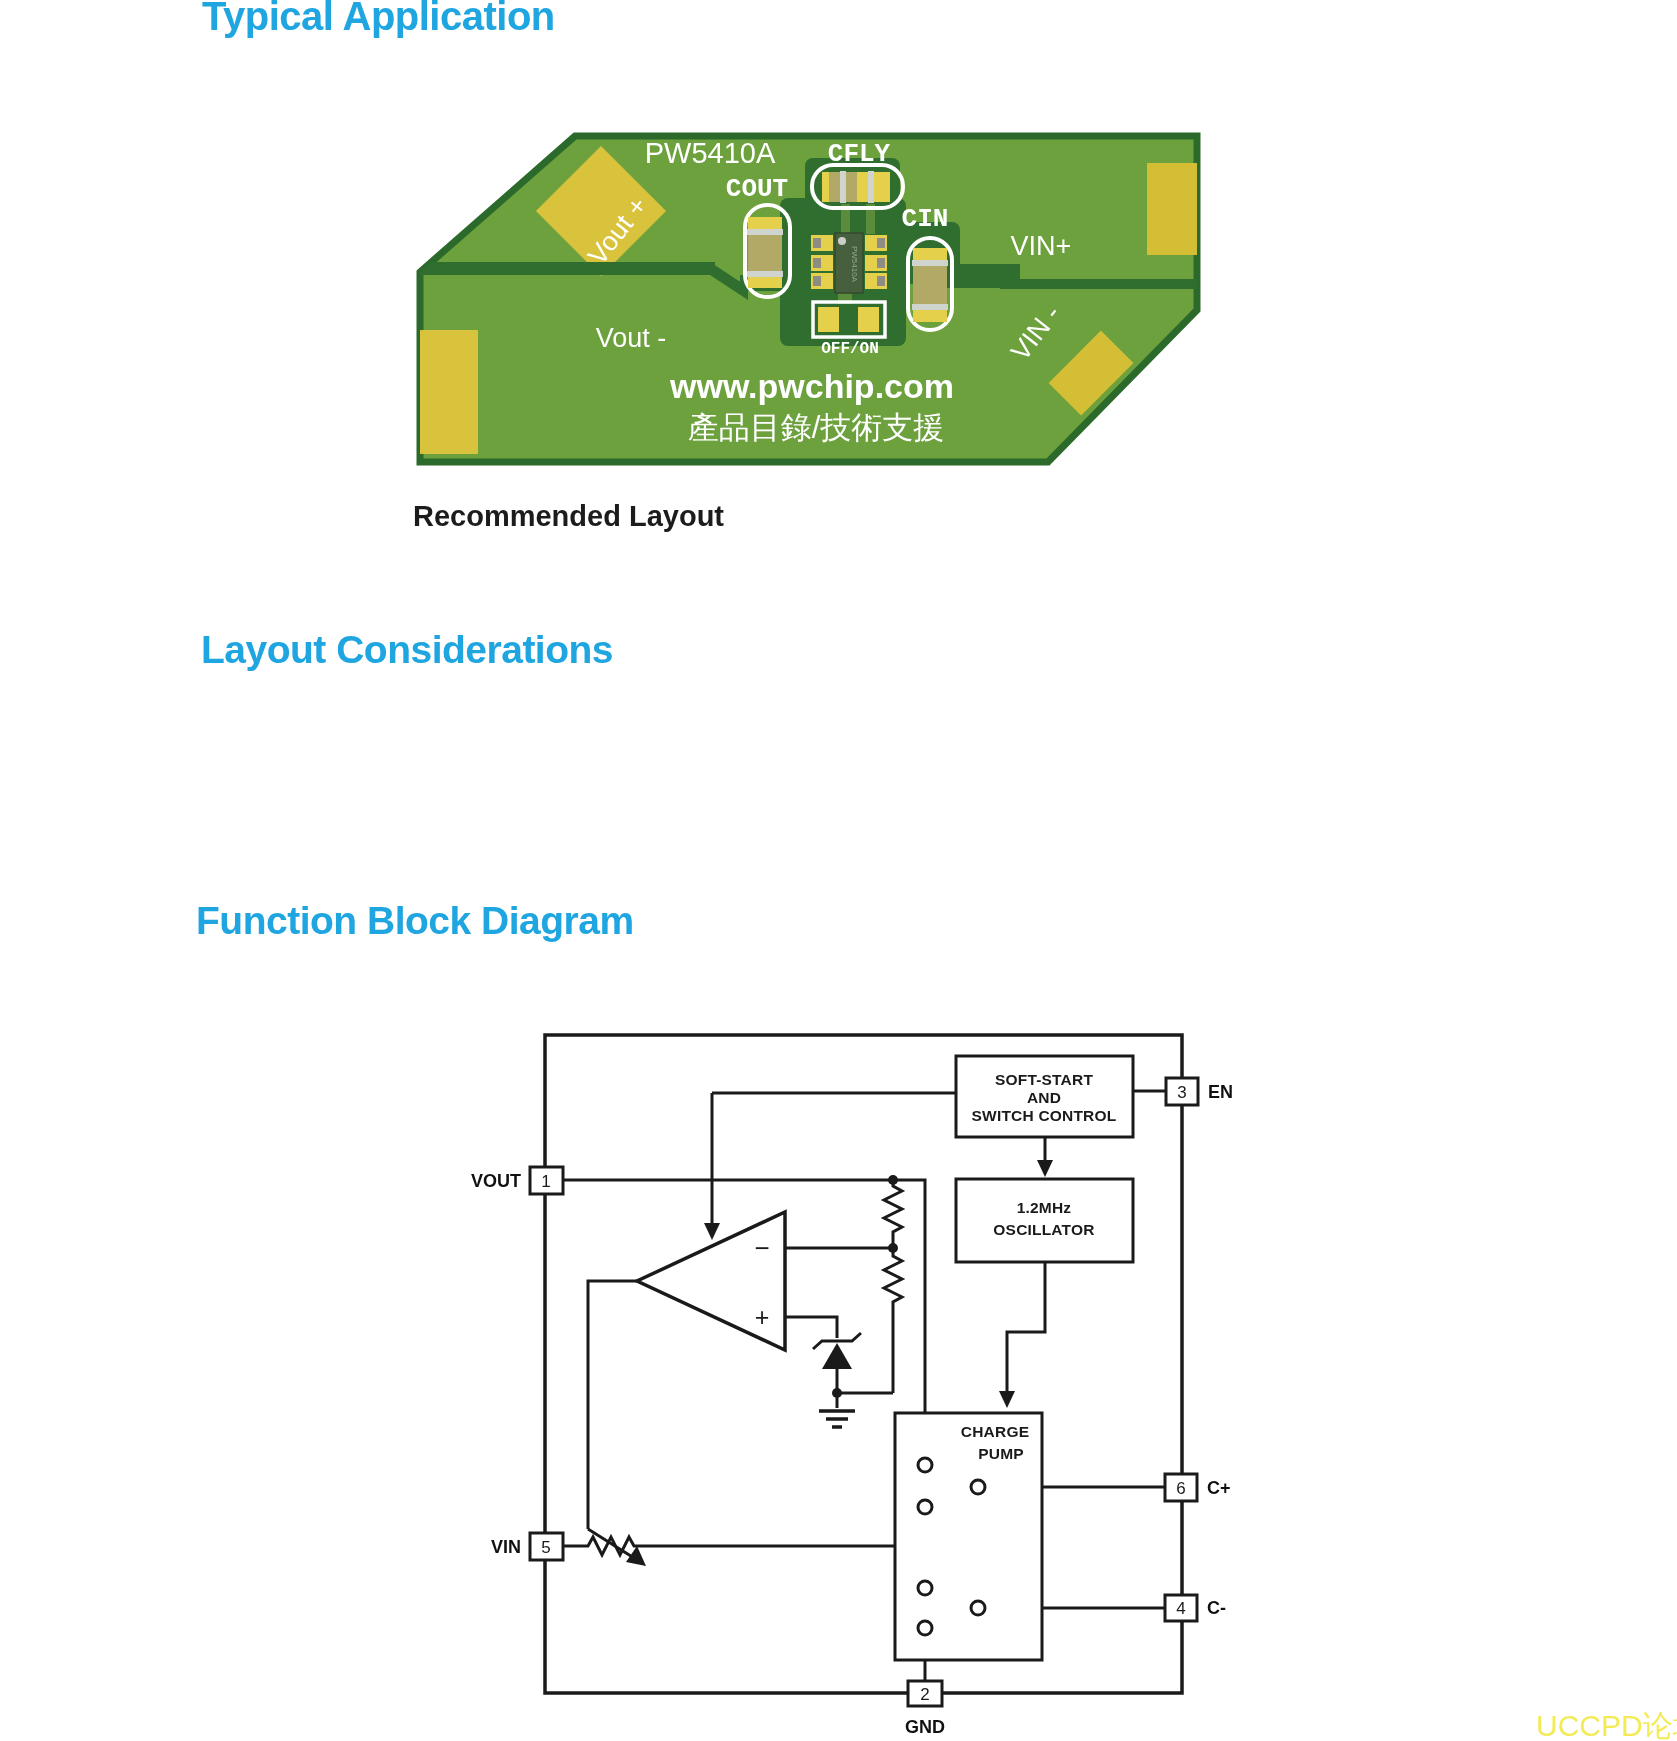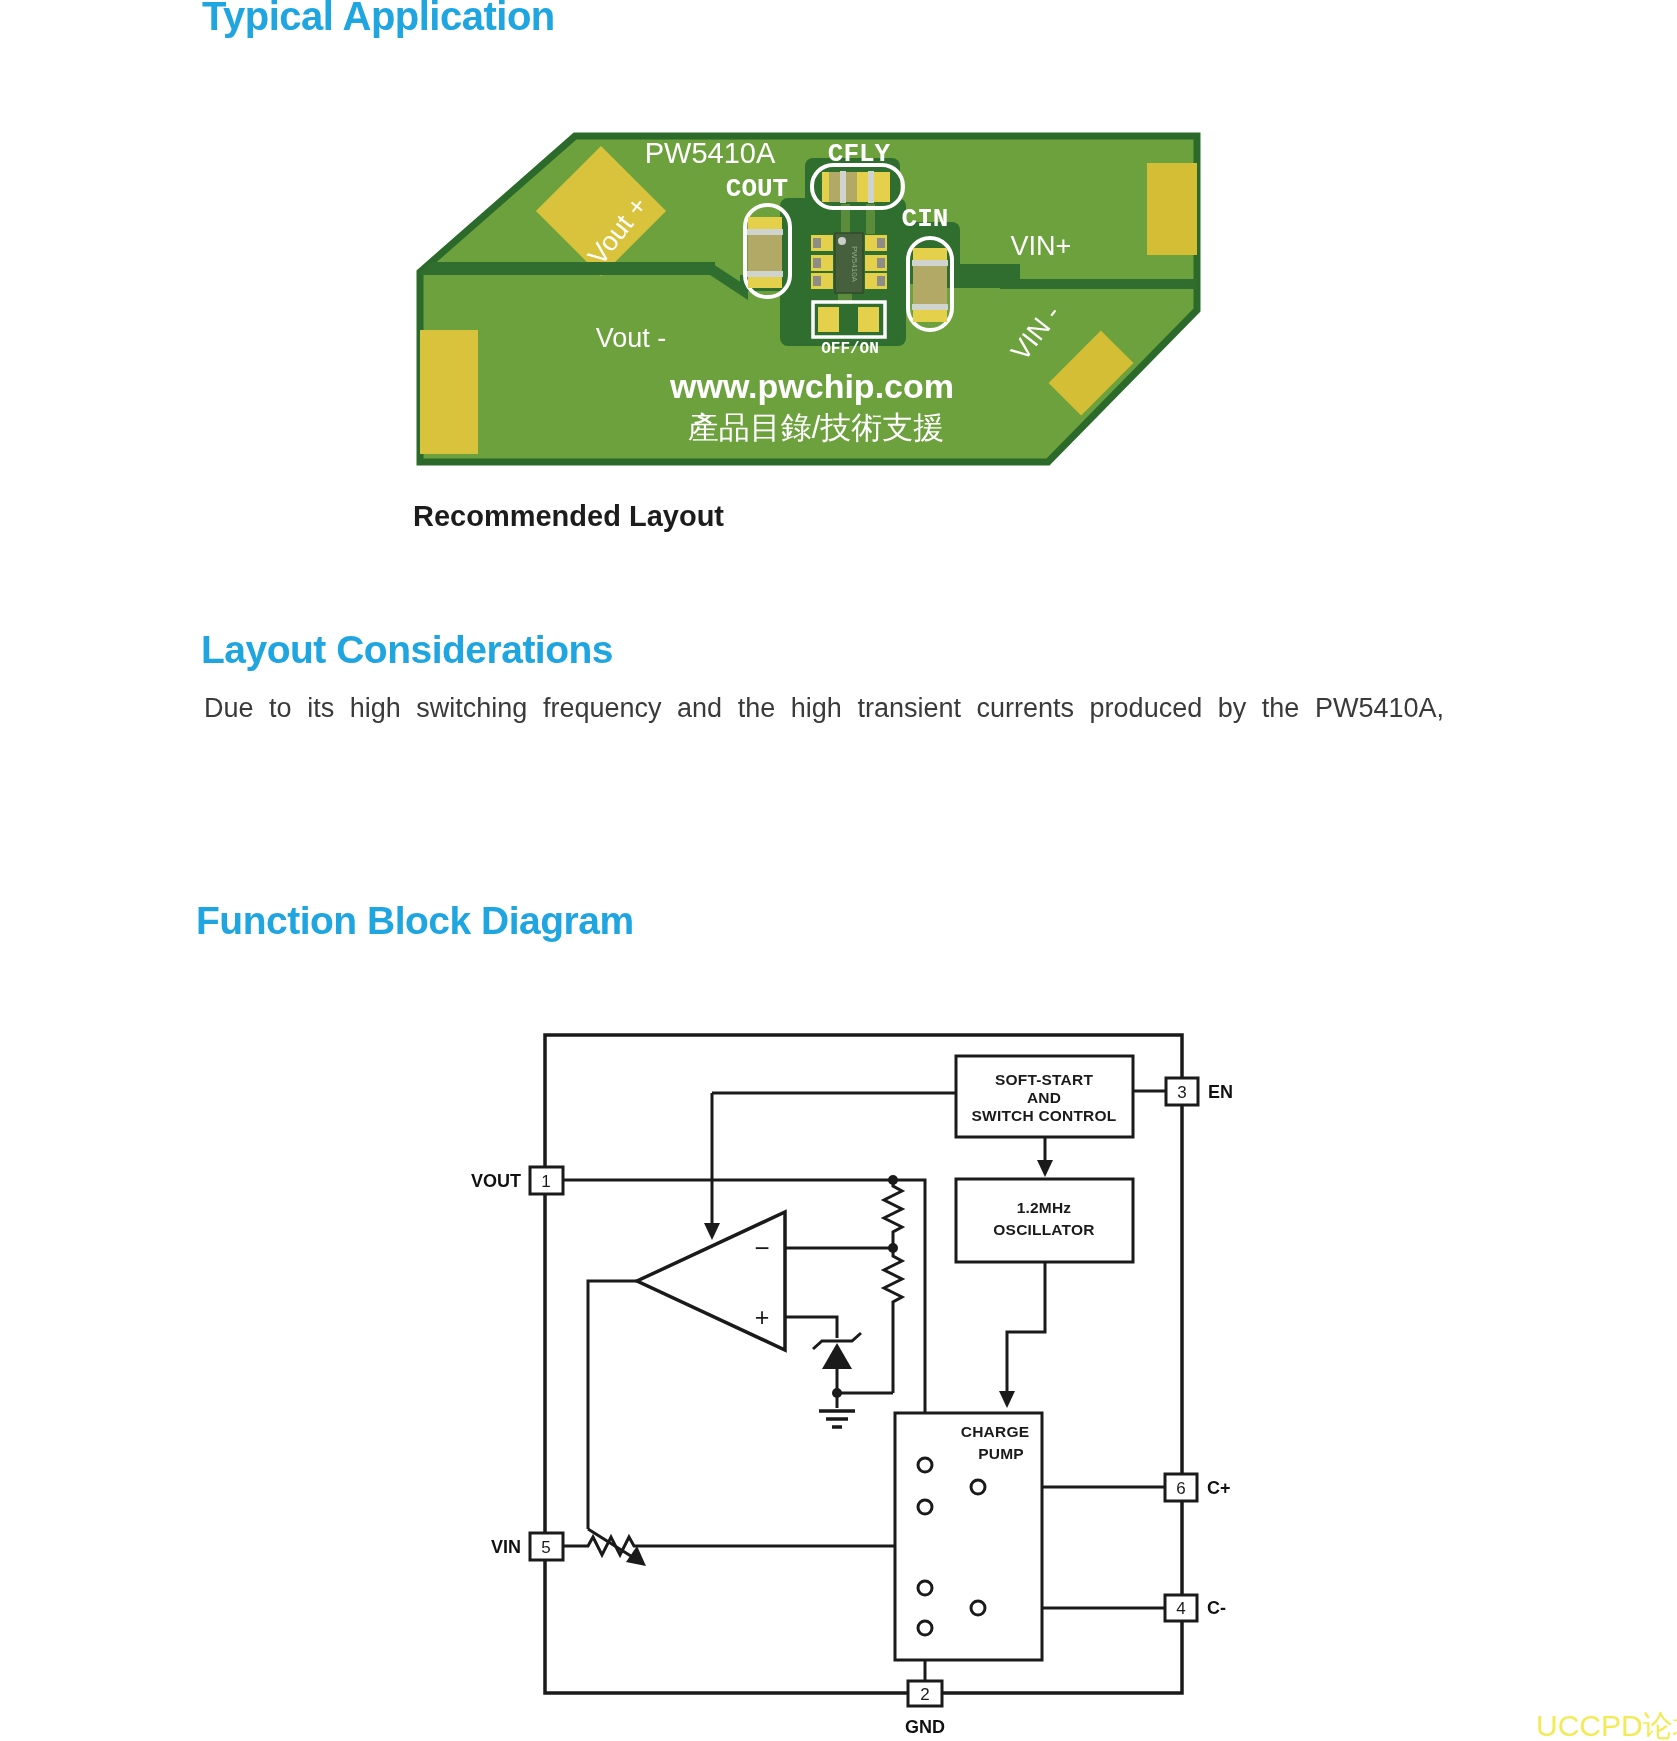--- a/index.html
+++ b/index.html
@@ -140,21 +140,20 @@
     <text x="812" y="398" font-size="34" font-weight="bold" text-anchor="middle">www.pwchip.com</text>
     <text x="816" y="438" font-size="31" text-anchor="middle" font-family="DejaVu Sans, sans-serif">產品目錄/技術支援</text>
   </g>
 </svg>
 
 <div id="caption">Recommended Layout</div>
 
 <div id="h2" class="h-blue">Layout Considerations</div>
 
 <div id="para">
-  <div class="jline">Due to its high switching frequency and the high transient currents produced by the PW5410A,</div>
 </div>
 
 <div id="h3" class="h-blue">Function Block Diagram</div>
 
 <svg id="fbd" viewBox="440 1025 830 716">
 
   <g stroke="#1a1a1a" stroke-width="3" fill="none">
     <rect x="545" y="1035" width="637" height="658" stroke-width="3.5"></rect>
     <path d="M563,1180 H925 V1458"></path>
     <path d="M893,1180 v6 l9,5 l-18,9 l18,9 l-18,9 l18,9 l-9,5 v16"></path>

